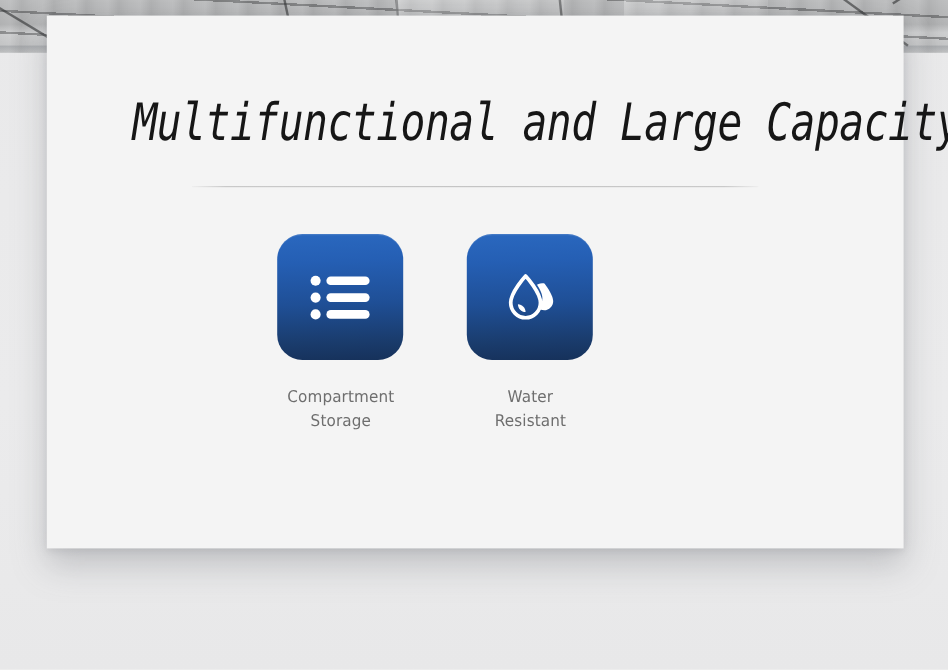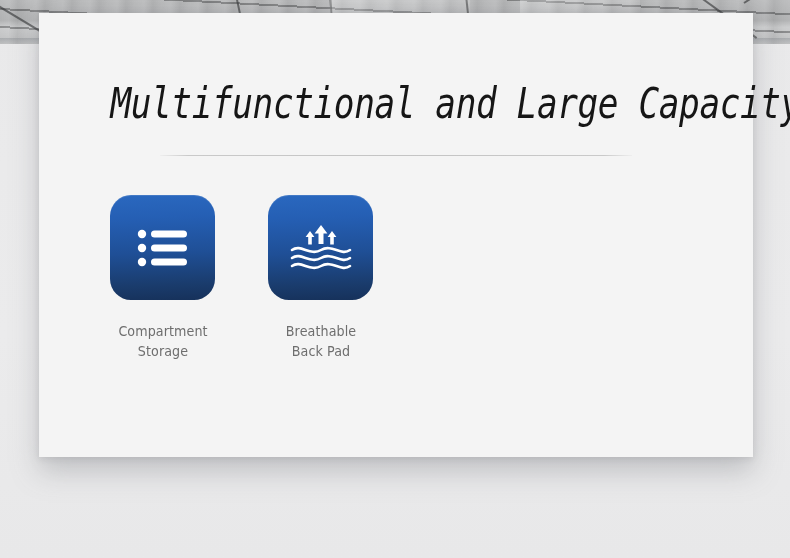--- a/index.html
+++ b/index.html
@@ -107,21 +107,21 @@
       rgba(205,205,205,0.15) 100%);
   }
 
   
   .features {
     position: absolute;
     left: 0;
     top: 182px;
     width: 576px;
     display: flex;
-    justify-content: flex-start;
+    justify-content: center;
     padding-left: 71px;
     box-sizing: border-box;
   }
   .feature {
     width: 105px;
     margin-right: 53px;
     display: flex;
     flex-direction: column;
     align-items: center;
   }
@@ -192,39 +192,35 @@
             </svg>
           </span>
         </div>
         <div class="caption">
           <span>Compartment</span>
           <span class="l2">Storage</span>
         </div>
       </div>
 
 
+
       <div class="feature">
         <div class="tile">
           <span>
-            <svg width="64" height="50" viewBox="0 0 64 50" fill="none" stroke="#ffffff">
-
-              <g fill="#ffffff" stroke="none">
-                <path d="M32 2 L38.4 10.6 L34.5 10.6 L34.5 21 L29.5 21 L29.5 10.6 L25.6 10.6 Z"></path>
-                <path d="M21 8 L25.4 14.0 L22.8 14.0 L22.8 21.4 L19.2 21.4 L19.2 14.0 L16.6 14.0 Z"></path>
-                <path d="M43 8 L47.4 14.0 L44.8 14.0 L44.8 21.4 L41.2 21.4 L41.2 14.0 L38.6 14.0 Z"></path>
-              </g>
-
-              <path d="M3 27 C12 20.5, 21 33.5, 32 27 C43 20.5, 52 33.5, 61 27" stroke-width="2.6" stroke-linecap="round"></path>
-              <path d="M3 35 C12 28.5, 21 41.5, 32 35 C43 28.5, 52 41.5, 61 35" stroke-width="2.6" stroke-linecap="round"></path>
-              <path d="M3 43 C12 36.5, 21 49.5, 32 43 C43 36.5, 52 49.5, 61 43" stroke-width="2.6" stroke-linecap="round"></path>
+            <svg width="50" height="50" viewBox="0 0 50 50" fill="none">
+
+              <path d="M36.5 13 C36.5 13, 44 22.2, 44 27.8 C44 32.1, 40.6 35.6, 36.5 35.6 C34.6 35.6, 32.9 34.9, 31.6 33.7 C33.7 31.6, 35 28.7, 35 25.5 C35 21.6, 32.6 17.3, 30.5 14.2 C32.1 13.3, 34.1 13, 36.5 13 Z" fill="#ffffff"></path>
+
+              <path d="M21 7 C21 7, 33.4 20.3, 33.4 29.3 C33.4 36.2, 27.8 41.8, 21 41.8 C14.2 41.8, 8.6 36.2, 8.6 29.3 C8.6 20.3, 21 7, 21 7 Z" stroke="#ffffff" stroke-width="3.1" fill="none" stroke-linejoin="round"></path>
+
+              <path d="M14.6 30.5 C14.6 34.2, 17.4 37.1, 21 37.1 C21 33.6, 18.2 30.6, 14.6 30.5 Z" fill="#ffffff"></path>
             </svg>
           </span>
         </div>
         <div class="caption">
-          <span>Breathable</span>
-          <span class="l2">Back Pad</span>
+          <span>Water</span>
+          <span class="l2">Resistant</span>
         </div>
       </div>
-
 
     </div>
   </div>
 </div>
 
 </body></html>

